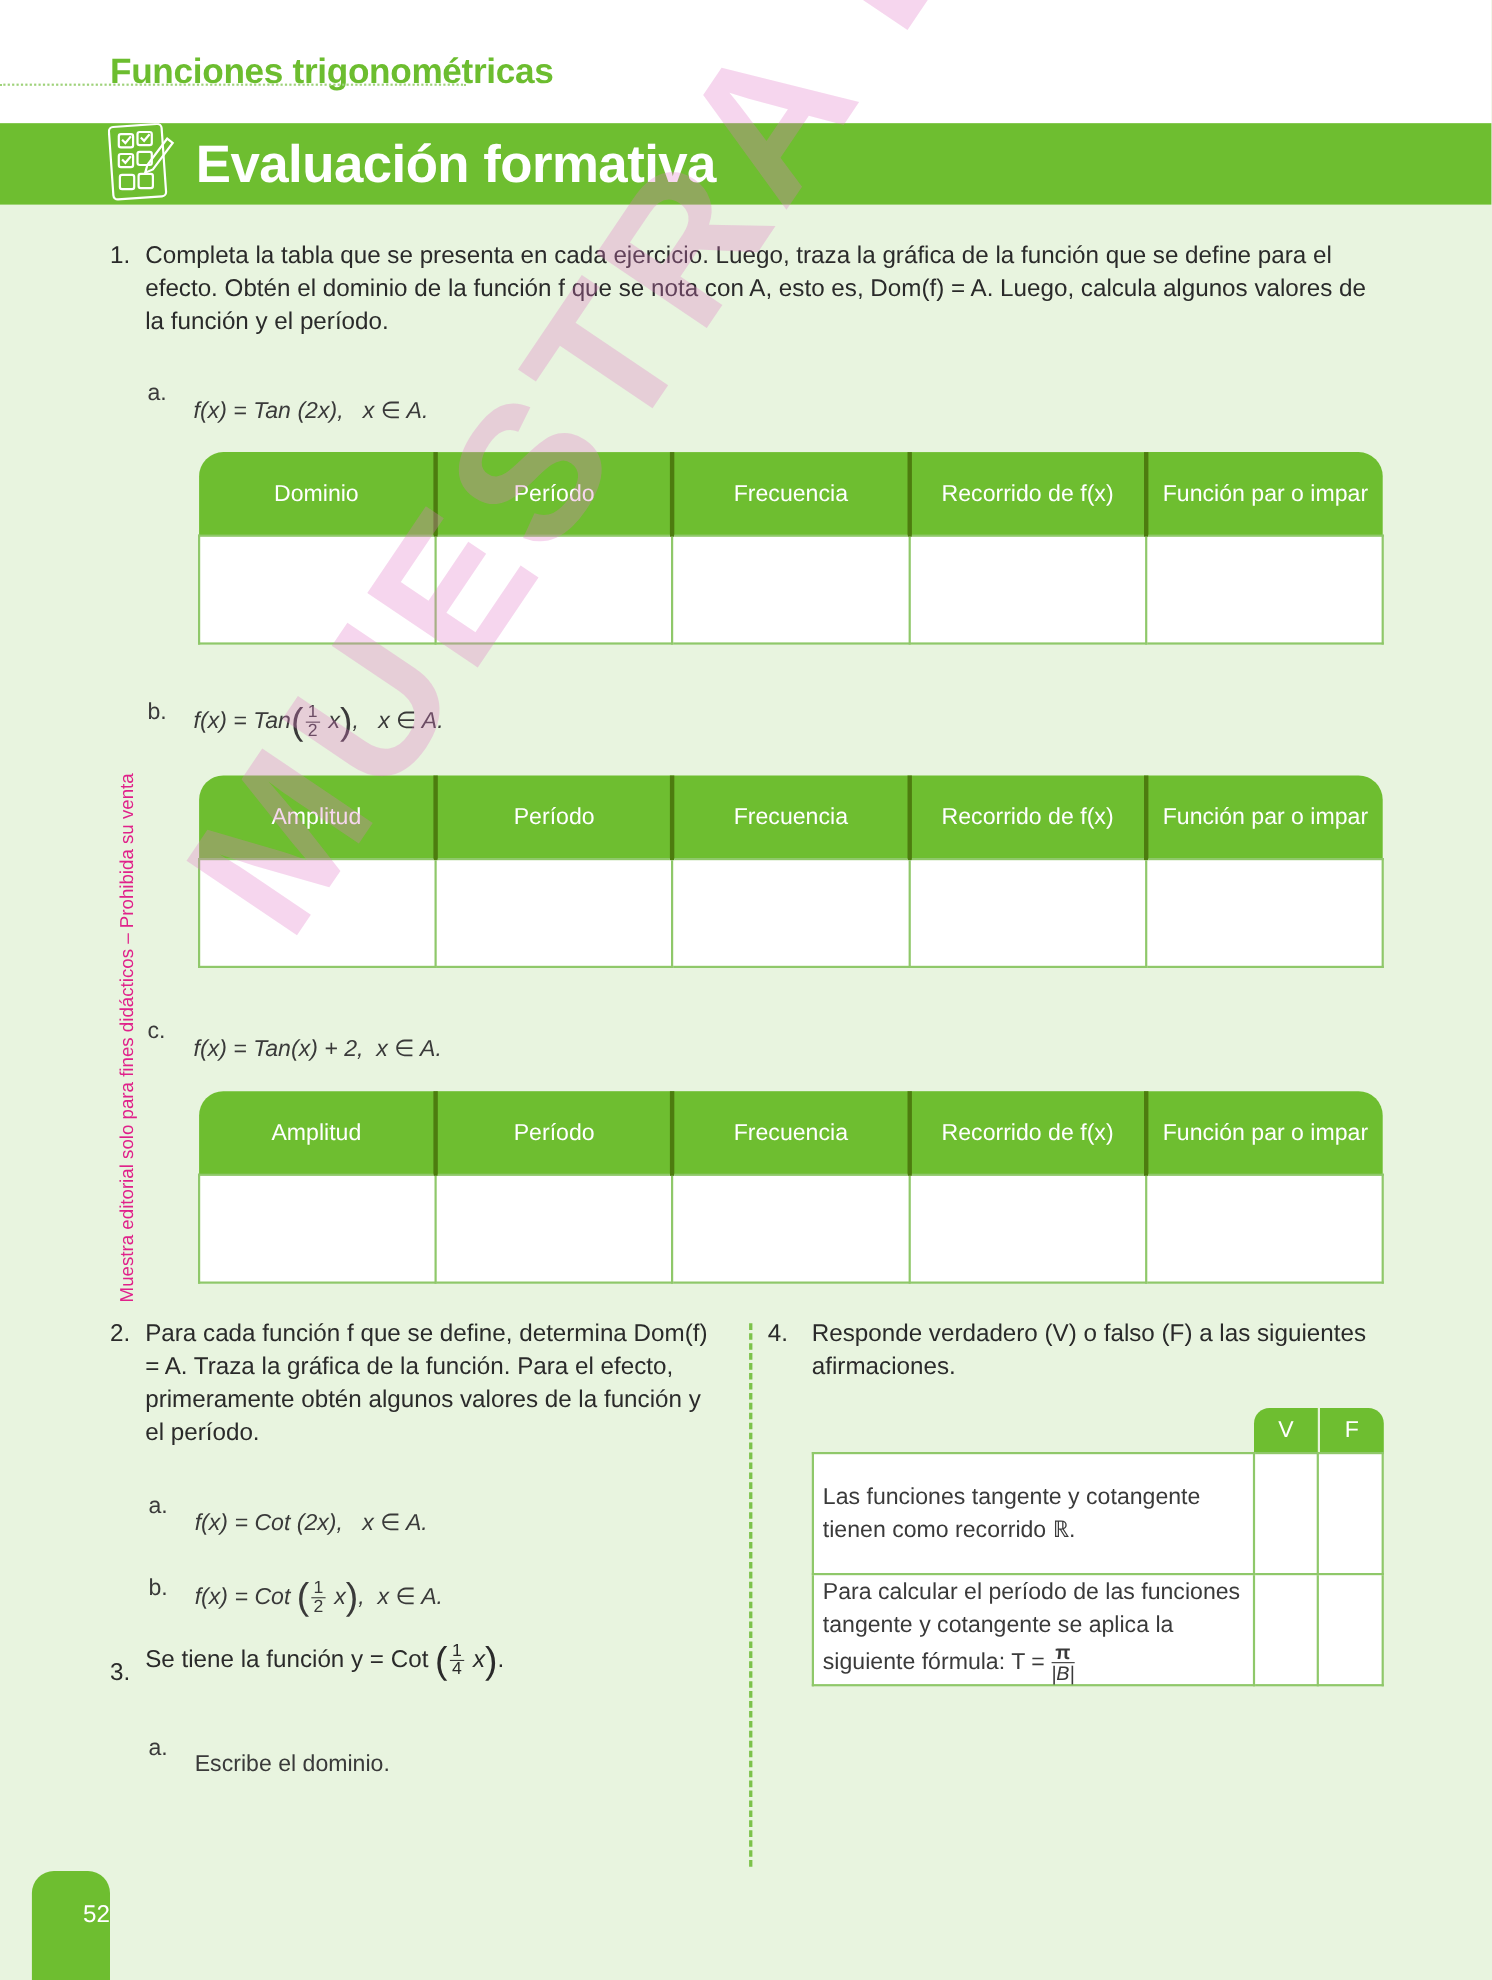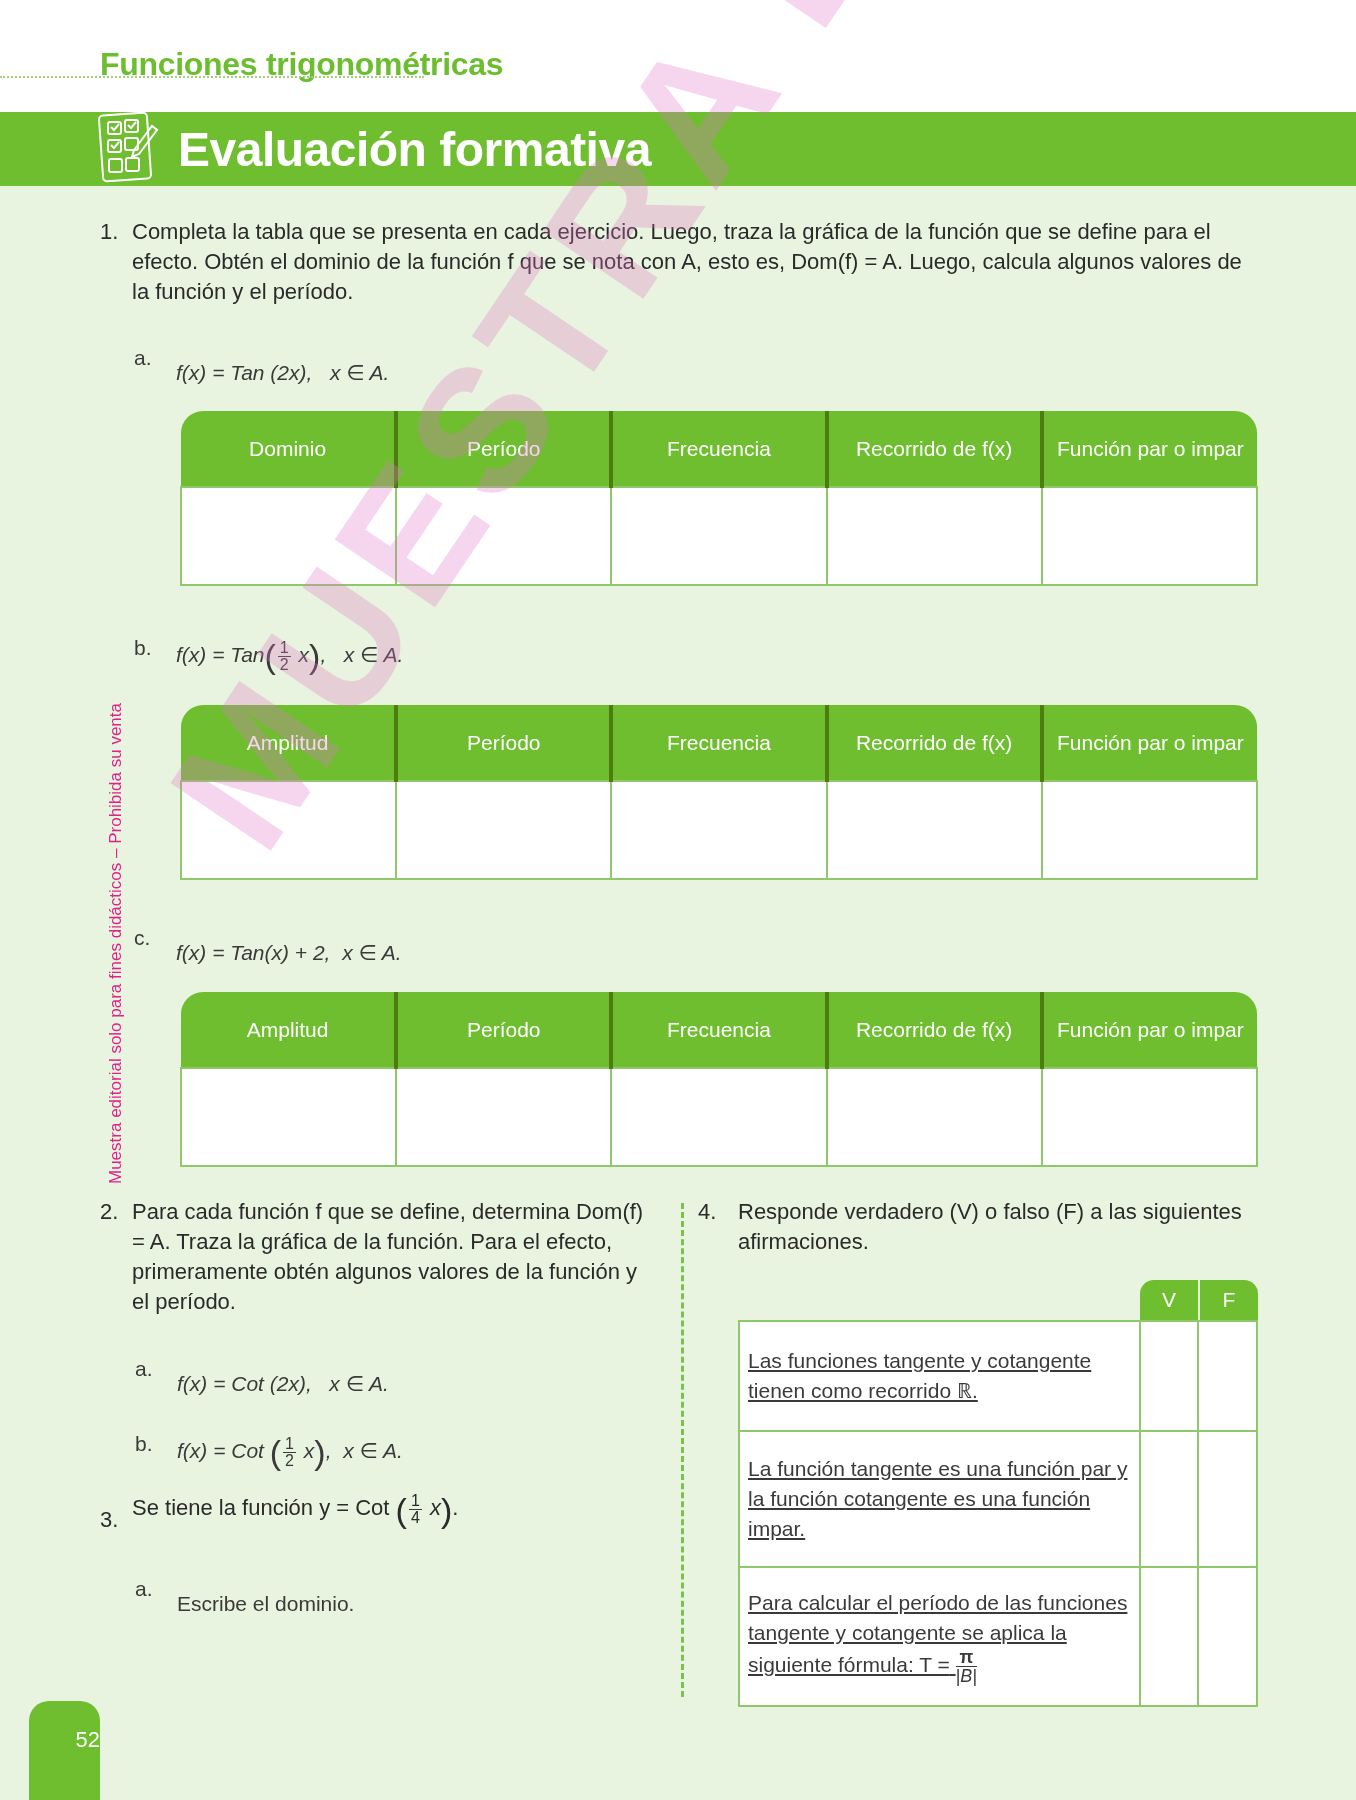--- a/index.html
+++ b/index.html
@@ -94,22 +94,22 @@
   }
   .vf-head div:first-child { border-right: 2px solid #e6f3d8; }
   .vftable {
     position: absolute; left: 738px; top: 1320px; width: 520px;
     border-collapse: collapse;
   }
   .vftable td {
     background: #ffffff; border: 2px solid #8fc86a; vertical-align: middle;
   }
   .vftable td.stmt {
-    width: 402px; padding: 20px 8px; font-size: 21px; line-height: 30px;
-    color: #3a3a3a; font-weight: 300; text-decoration: underline;
+    width: 402px; padding: 1px 8px; font-size: 21px; line-height: 30px;
+    color: #3a3a3a; font-weight: 300;
   }
   .vftable td.chk { width: 59px; }
 
   .page-tab {
     position: absolute; left: 29px; top: 1701px; width: 71px; height: 99px;
     background: #6ebe30; border-radius: 20px 20px 0 0;
     color: #ffffff; font-size: 22px; text-align: right; padding-top: 26px;
   }
   .formula-frac { display: inline-block; vertical-align: middle; text-align: center; font-size: 18px; line-height: 18px; }
   .formula-frac .n { display: block; border-bottom: 1px solid #3a3a3a; font-weight: bold; }
@@ -261,25 +261,20 @@
   <div>V</div>
   <div>F</div>
 </div>
 <table class="vftable">
   <tbody>
       <tr style="height:110px;">
     <td class="stmt">Las funciones tangente y cotangente tienen como recorrido ℝ.</td>
     <td class="chk"></td>
     <td class="chk"></td>
   </tr>
-  <tr style="height:136px;">
-    <td class="stmt">La función tangente es una función par y la función cotangente es una función impar.</td>
-    <td class="chk"></td>
-    <td class="chk"></td>
-  </tr>
   <tr style="height:98px;">
     <td class="stmt">
       <span>Para calcular el período de las funciones tangente y cotangente se aplica la siguiente fórmula: T =</span>
       <span class="formula-frac"><span class="n">π</span><span class="d">|B|</span></span>
     </td>
     <td class="chk"></td>
     <td class="chk"></td>
   </tr>
 </tbody>
   </table>

